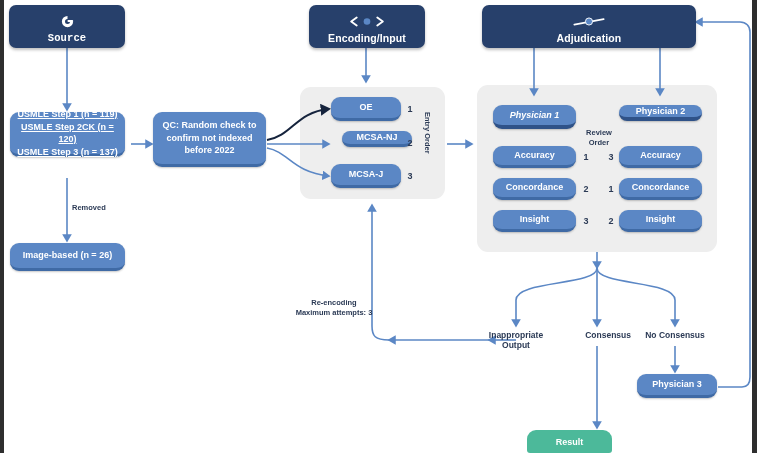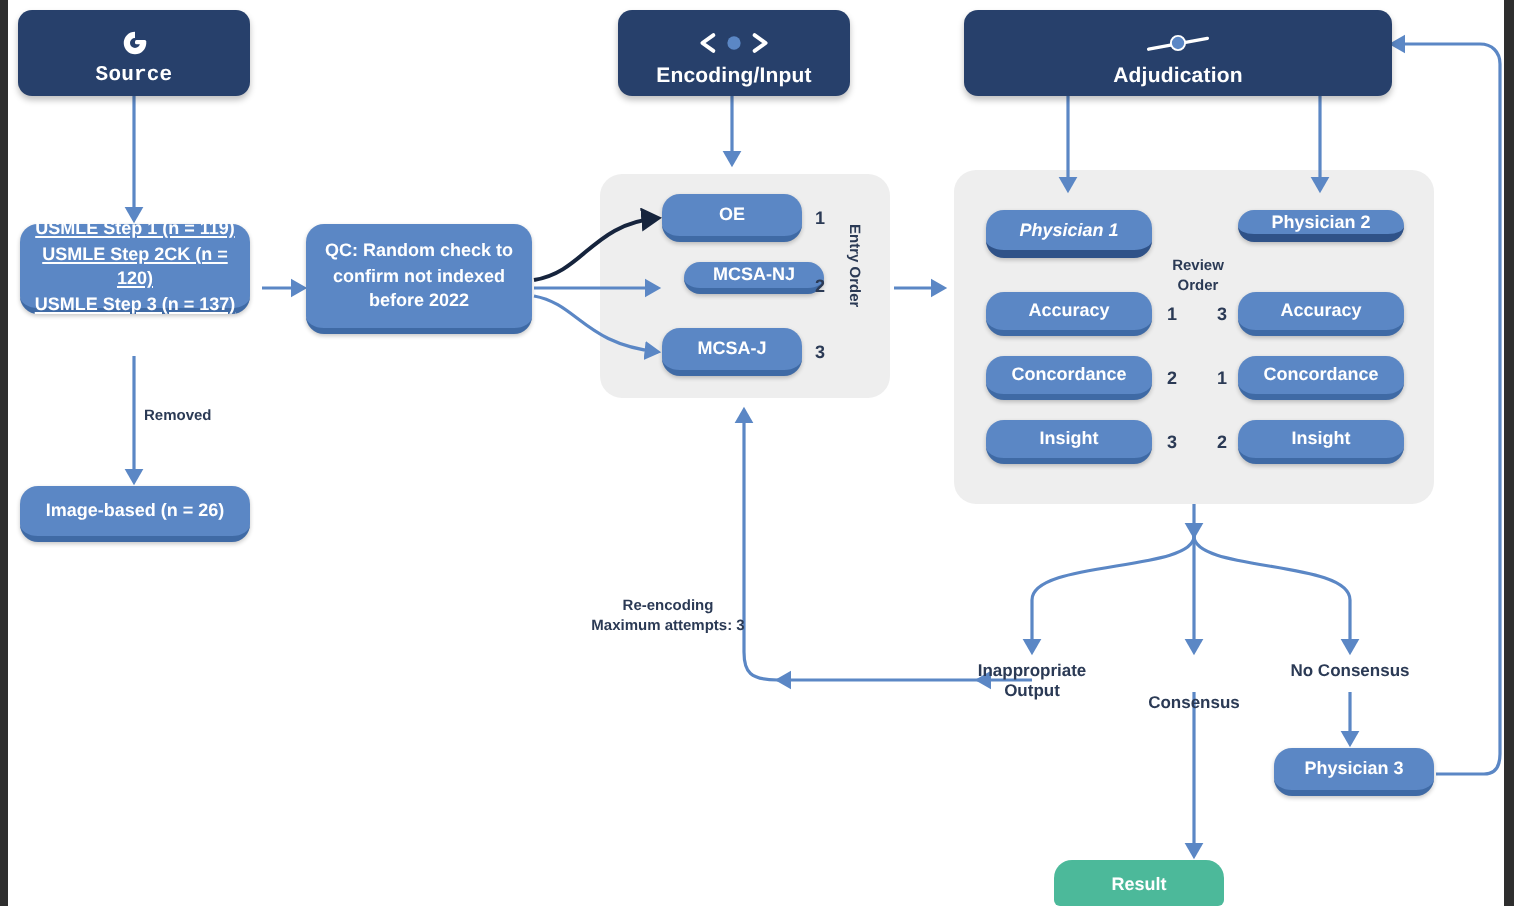--- a/index.html
+++ b/index.html
@@ -232,21 +232,21 @@
   <div class="node bluebox" style="left:615px;top:210px;width:83px;height:22px;">
     <span>Insight</span>
   </div>
 
   <div class="anno num" style="left:601px;top:152px;width:12px;">3</div>
   <div class="anno num" style="left:601px;top:184px;width:12px;">1</div>
   <div class="anno num" style="left:601px;top:216px;width:12px;">2</div>
 
   <div class="anno big" style="left:472px;top:330px;width:80px;">Inappropriate
 Output</div>
-  <div class="anno big" style="left:559px;top:346px;width:68px;">Consensus</div>
+  <div class="anno big" style="left:559px;top:330px;width:68px;text-align:right;">Consensus</div>
   <div class="anno big" style="left:634px;top:330px;width:74px;">No Consensus</div>
 
   <div class="anno" style="left:276px;top:298px;width:108px;">Re-encoding
 Maximum attempts: 3</div>
 
   <div class="node bluebox" style="left:633px;top:374px;width:80px;height:24px;">
     <span>Physician 3</span>
   </div>
 
   <div class="node result" style="left:523px;top:430px;width:85px;height:23px;">

